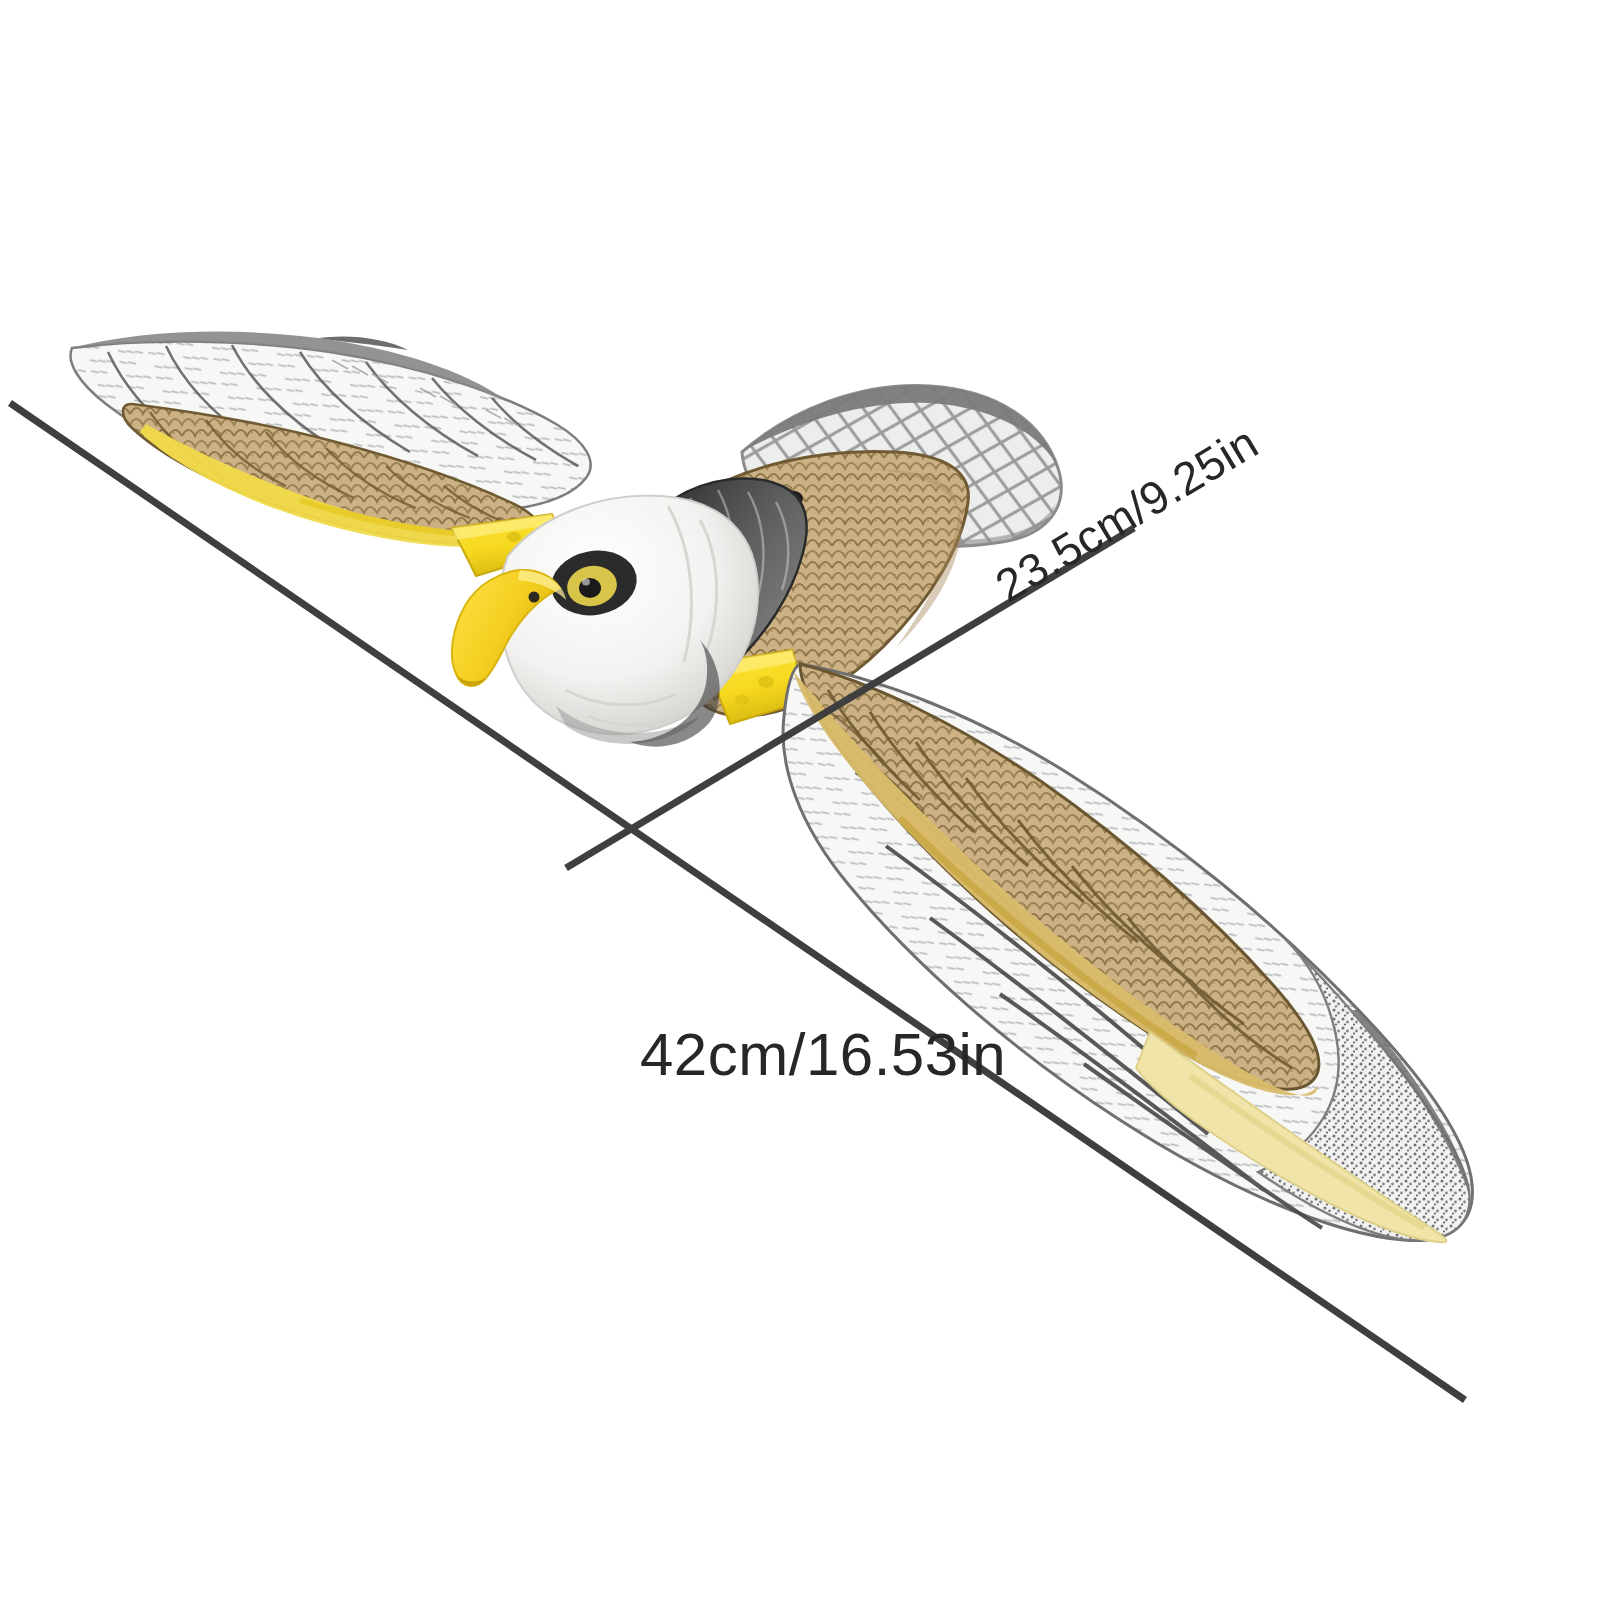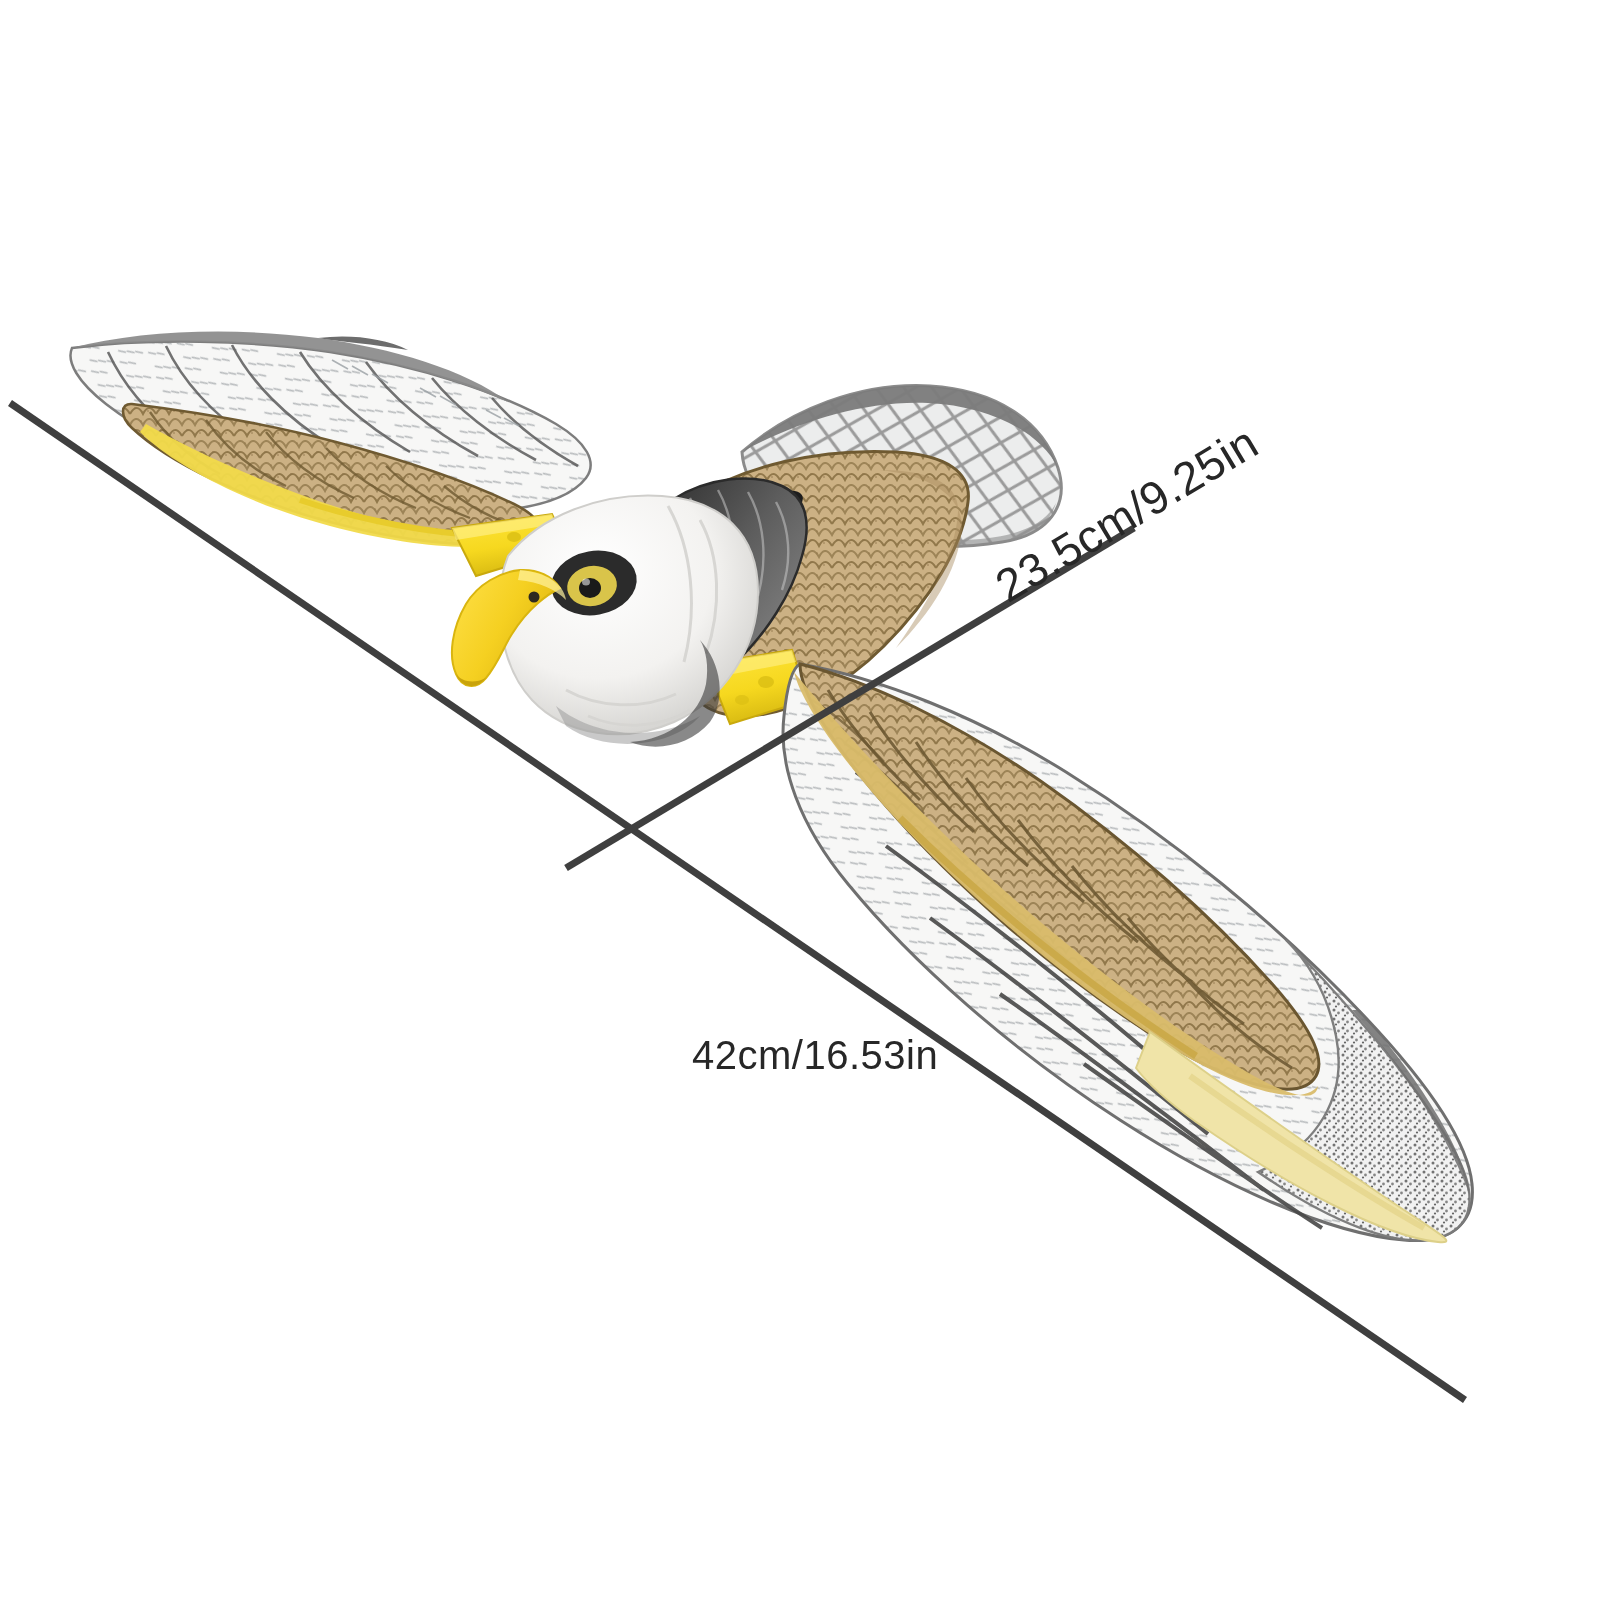--- a/index.html
+++ b/index.html
@@ -22,22 +22,22 @@
   
   .dim-label{
     position:absolute;
     color:#272727;
     font-family:"Liberation Sans", sans-serif;
     font-weight:400;
     white-space:nowrap;
     letter-spacing:0.5px;
   }
   #dim-label-width{
-    left:692px; top:1028px;
-    font-size:40px;
+    left:640px; top:1028px;
+    font-size:60px;
     line-height:54px;
     text-align:right;
   }
   #dim-label-depth{
     left:988px; top:570px;
     font-size:46px;
     line-height:46px;
     transform-origin:0 0;
     transform:rotate(-30.9deg);
   }

